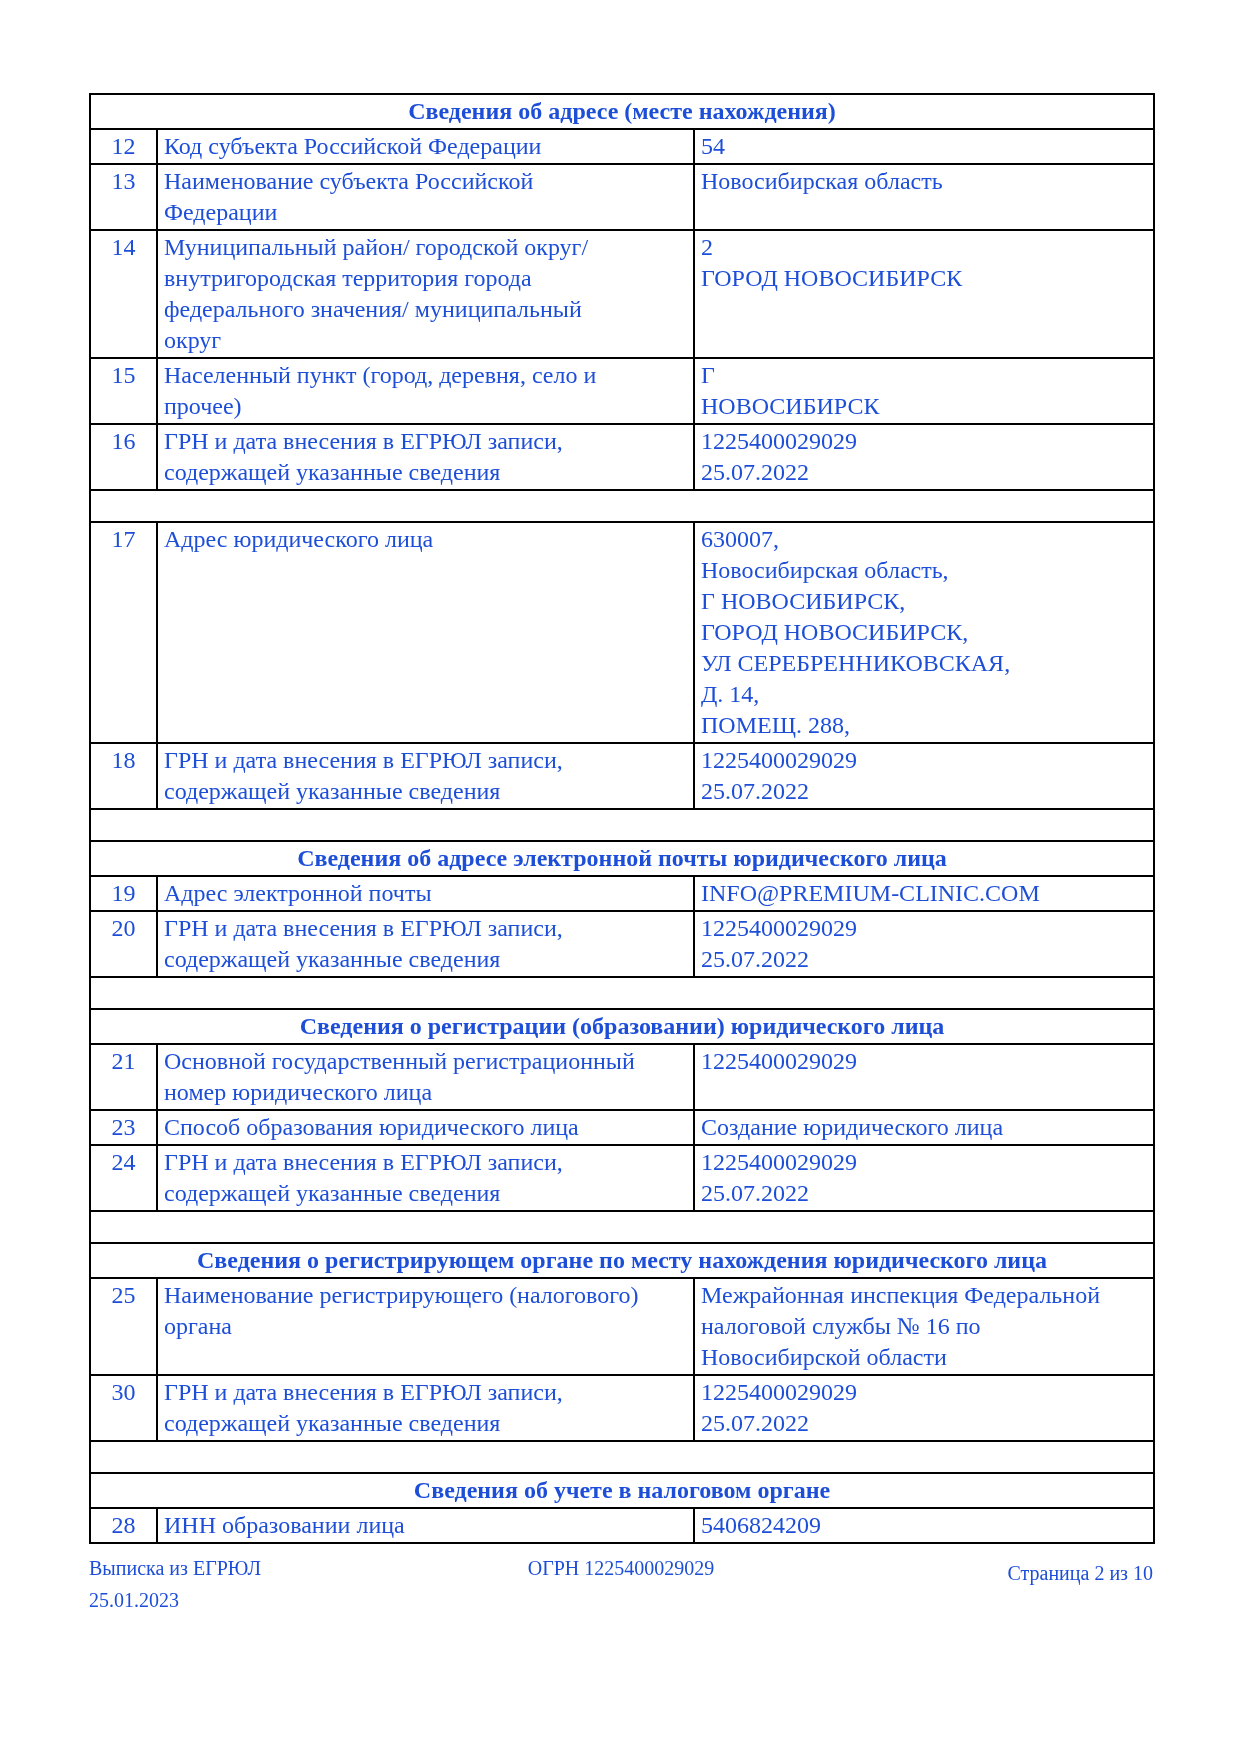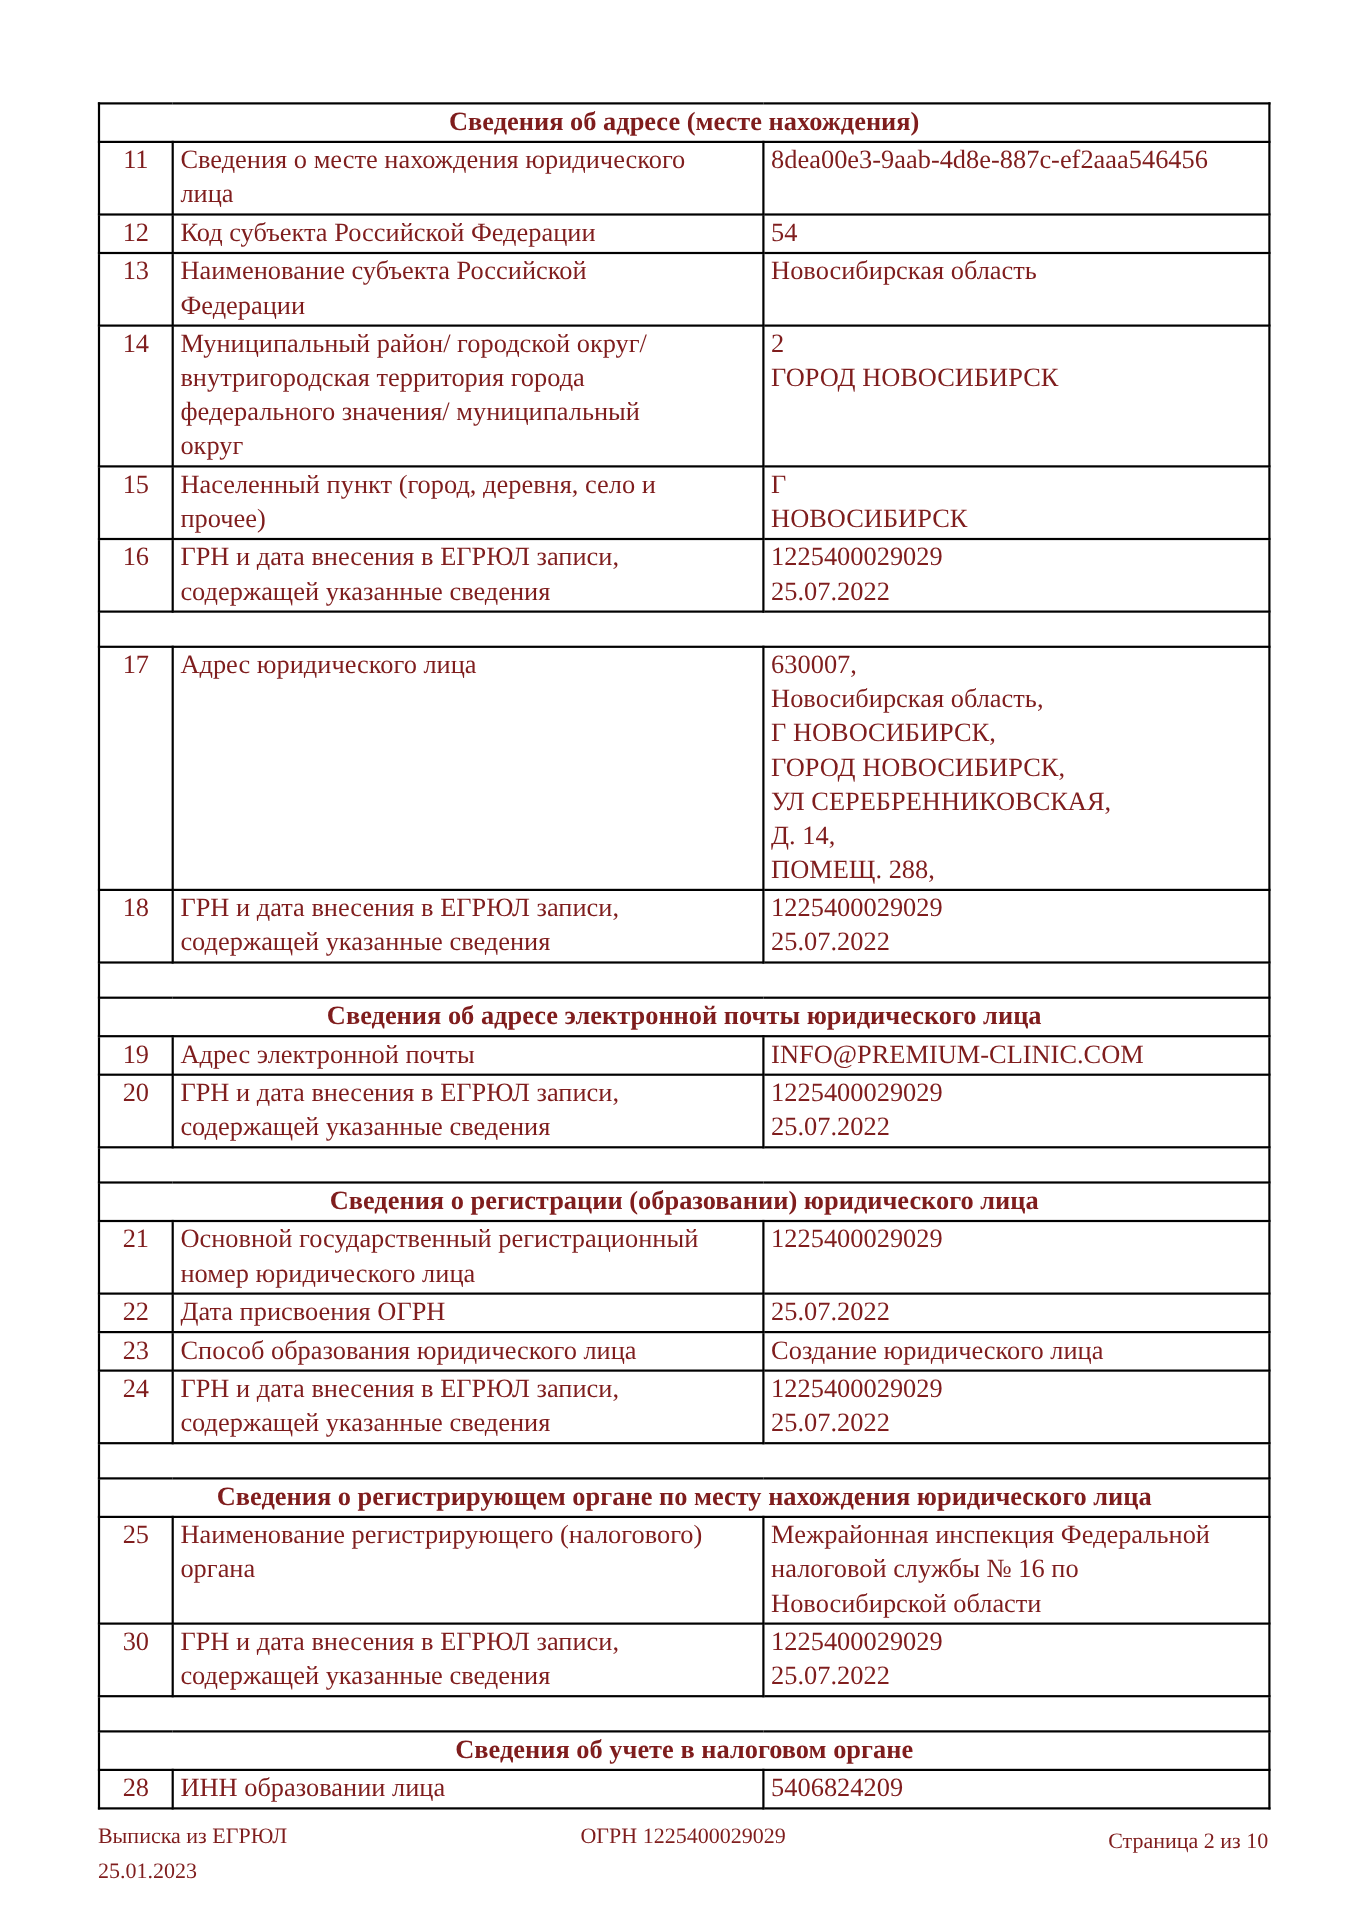--- a/index.html
+++ b/index.html
@@ -5,21 +5,21 @@
   html, body {
     margin: 0;
     padding: 0;
     background: #ffffff;
   }
   .page {
     position: relative;
     width: 1206px;
     height: 1754px;
     background: #ffffff;
-    color: #7f1d1d;
+    color: #1d4ed8;
     font-family: "Liberation Serif", "DejaVu Serif", serif;
     overflow: hidden;
   }
   .content {
     position: absolute;
     left: 89px;
     top: 93px;
     width: 1064px;
   }
   table.egrul-table {
@@ -84,26 +84,20 @@
       <colgroup>
         <col style="width:67px">
         <col style="width:537px">
         <col style="width:460px">
       </colgroup>
       <tbody>
         <tr>
           <td class="sec" colspan="3">Сведения об адресе (месте нахождения)</td>
         </tr>
         <tr>
-          <td class="num">11</td>
-          <td class="lbl">Сведения о месте нахождения юридического
-лица</td>
-          <td class="val">8dea00e3-9aab-4d8e-887c-ef2aaa546456</td>
-        </tr>
-        <tr>
           <td class="num">12</td>
           <td class="lbl">Код субъекта Российской Федерации</td>
           <td class="val">54</td>
         </tr>
         <tr>
           <td class="num">13</td>
           <td class="lbl">Наименование субъекта Российской
 Федерации</td>
           <td class="val">Новосибирская область</td>
         </tr>
@@ -173,25 +167,20 @@
           <td class="gap" colspan="3"></td>
         </tr>
         <tr>
           <td class="sec" colspan="3">Сведения о регистрации (образовании) юридического лица</td>
         </tr>
         <tr>
           <td class="num">21</td>
           <td class="lbl">Основной государственный регистрационный
 номер юридического лица</td>
           <td class="val">1225400029029</td>
-        </tr>
-        <tr>
-          <td class="num">22</td>
-          <td class="lbl">Дата присвоения ОГРН</td>
-          <td class="val">25.07.2022</td>
         </tr>
         <tr>
           <td class="num">23</td>
           <td class="lbl">Способ образования юридического лица</td>
           <td class="val">Создание юридического лица</td>
         </tr>
         <tr>
           <td class="num">24</td>
           <td class="lbl">ГРН и дата внесения в ЕГРЮЛ записи,
 содержащей указанные сведения</td>

